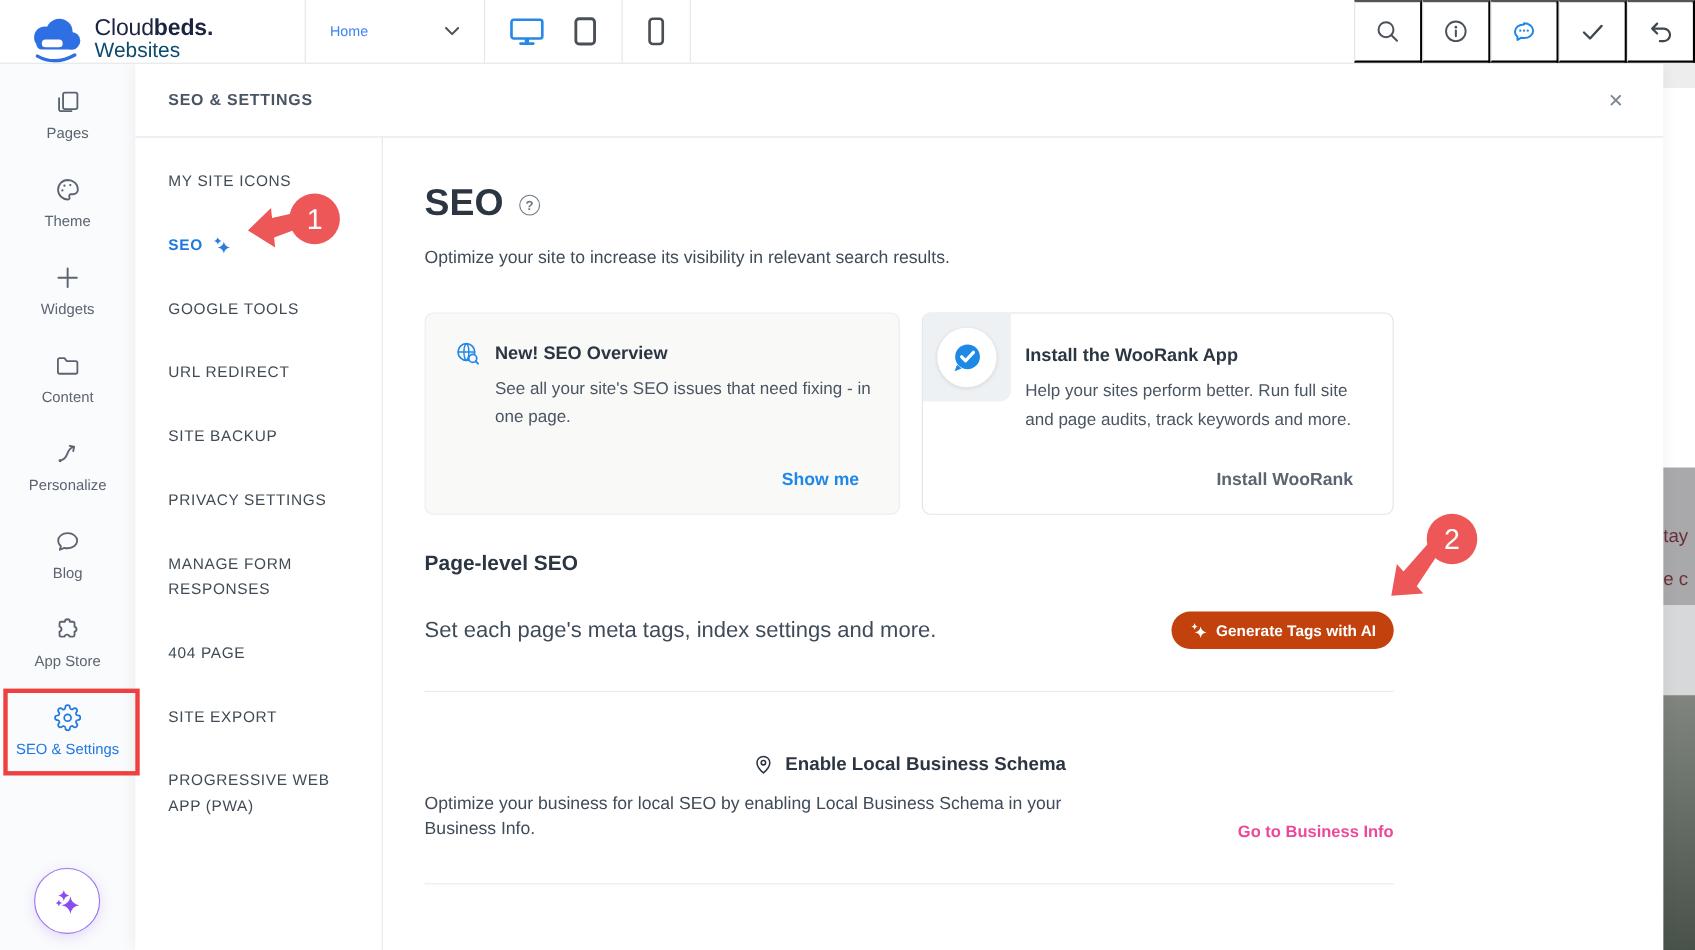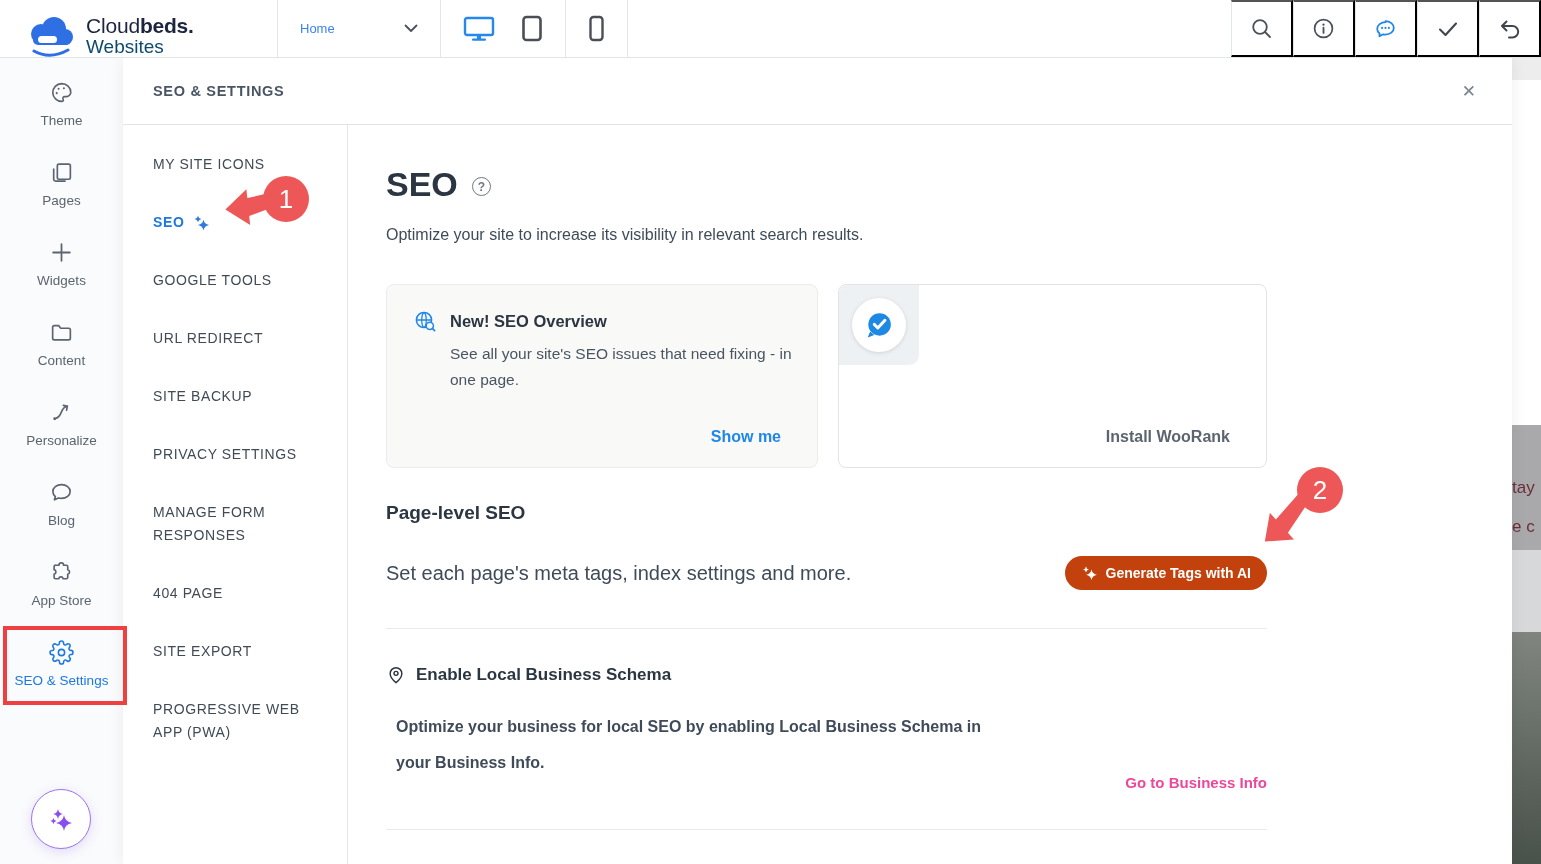--- a/index.html
+++ b/index.html
@@ -82,24 +82,24 @@
 
   .section-title { font-size:19px; font-weight:700; color:#2b3642; margin:0; }
   .page-level-title { margin-top:34px; }
   .pl-row { display:flex; justify-content:space-between; align-items:center; margin-top:32px; }
   .pl-desc { font-size:20px; margin:0; }
   .ai-btn { background:#c2410c; color:#fff; border:none; border-radius:17px; height:34px;
             padding:0 16px; font-size:14px; font-weight:700; display:flex; align-items:center;
             gap:8px; cursor:pointer; font-family:inherit; }
   .divider { border:none; border-top:1px solid #e7eaec; margin:38px 0 0 0; width:881px; }
   .site-level-title { margin-top:40px; }
-  .schema-row { display:flex; align-items:center; gap:10px; margin-top:36px; }
+  .schema-row { display:flex; align-items:center; gap:10px; margin-top:56px;justify-content:center; }
   .schema-title { font-size:17px; font-weight:700; color:#2b3642; }
   .schema-desc-row { display:flex; justify-content:space-between; align-items:flex-end; margin-top:14px; }
-  .schema-desc { font-size:16px; line-height:36px; width:615px; margin:10px;font-weight:bold; }
+  .schema-desc { font-size:16px; line-height:23px; width:615px; margin:0; }
   .link-sm { font-size:15px; font-weight:700; color:#ec4899; cursor:pointer; background:none;
              border:none; font-family:inherit; padding:0; }
 
   
   .preview-strip { position:absolute; right:0; top:58px; width:29px; bottom:0; z-index:1; }
   .ps-toolbar { height:22px; background:#ededee; }
   .ps-white { height:345px; background:#fff; }
   .ps-text { height:125px; background:#a9a8ab; color:#6b2f3a; font-size:17px; overflow:hidden;
              padding-top:50px; text-align:left; }
   .ps-text div { line-height:25px; white-space:nowrap; }
@@ -214,37 +214,37 @@
           <path d="M8.5 4.5 L4 9 L8.5 13.5" fill="none" stroke="#3f464d" stroke-width="2" stroke-linecap="round" stroke-linejoin="round"></path>
           <path d="M4.6 9 H14.5 a5.7 5.7 0 0 1 0 11.4 H11" fill="none" stroke="#3f464d" stroke-width="2" stroke-linecap="round"></path>
         </svg>
     </span>
   </button>
 </header>
 
 <nav class="sidebar">
   <div class="nav-item">
     <span>
+      <svg width="25" height="25" viewBox="0 0 24 24" fill="none" stroke="currentColor" stroke-width="1.6">
+          <rect x="8" y="4" width="12.5" height="14.5" rx="1.6"></rect>
+          <path d="M4.5 8.2 V18.5 A1.7 1.7 0 0 0 6.2 20.2 H16"></path>
+        </svg>
+    </span>
+    <span class="nav-label">Pages</span>
+  </div>
+  <div class="nav-item">
+    <span>
       <svg width="25" height="25" viewBox="0 0 24 24">
           <path d="M12 3.5a8.5 8.5 0 1 0 .3 17c1.3 0 1.8-1.2 1.2-2.2-.6-1.1.2-2.4 1.5-2.4h1.7a4.2 4.2 0 0 0 4.2-4.2C20.9 7 16.9 3.5 12 3.5z" fill="none" stroke="currentColor" stroke-width="1.6"></path>
           <circle cx="9.2" cy="8.4" r="1" fill="currentColor"></circle>
           <circle cx="14.3" cy="7.9" r="1" fill="currentColor"></circle>
           <circle cx="7.4" cy="12.6" r="1" fill="currentColor"></circle>
         </svg>
     </span>
     <span class="nav-label">Theme</span>
-  </div>
-  <div class="nav-item">
-    <span>
-      <svg width="25" height="25" viewBox="0 0 24 24" fill="none" stroke="currentColor" stroke-width="1.6">
-          <rect x="8" y="4" width="12.5" height="14.5" rx="1.6"></rect>
-          <path d="M4.5 8.2 V18.5 A1.7 1.7 0 0 0 6.2 20.2 H16"></path>
-        </svg>
-    </span>
-    <span class="nav-label">Pages</span>
   </div>
   <div class="nav-item">
     <span>
       <svg width="25" height="25" viewBox="0 0 24 24" stroke="currentColor" stroke-width="1.7" stroke-linecap="round">
           <path d="M12 4 V20 M4 12 H20" fill="none"></path>
         </svg>
     </span>
     <span class="nav-label">Widgets</span>
   </div>
   <div class="nav-item">
@@ -362,20 +362,24 @@
               <div class="woorank-circle">
                 <span>
                   <svg width="32" height="32" viewBox="0 0 54 54">
                     <circle cx="28" cy="26" r="19" fill="#1e88e5"></circle>
                     <path d="M12 38 L8 48 L19 44 Z" fill="#1e88e5"></path>
                     <path d="M19 26 L25 32 L37 19" fill="none" stroke="#fff" stroke-width="5" stroke-linecap="round" stroke-linejoin="round"></path>
                   </svg>
                 </span>
               </div>
             </div>
+            <div class="card-text">
+              <div class="card-title">Install the WooRank App</div>
+              <p class="card-body">Help your sites perform better. Run full site and page audits, track keywords and more.</p>
+            </div>
             <button class="card-action gray-action">Install WooRank</button>
           </div>
         </div>
 
         <h2 class="section-title page-level-title">Page-level SEO</h2>
         <div class="pl-row">
           <p class="pl-desc">Set each page's meta tags, index settings and more.</p>
           <button class="ai-btn">
             <span>
               <svg width="17" height="17" viewBox="0 0 17 17" fill="#ffffff">

